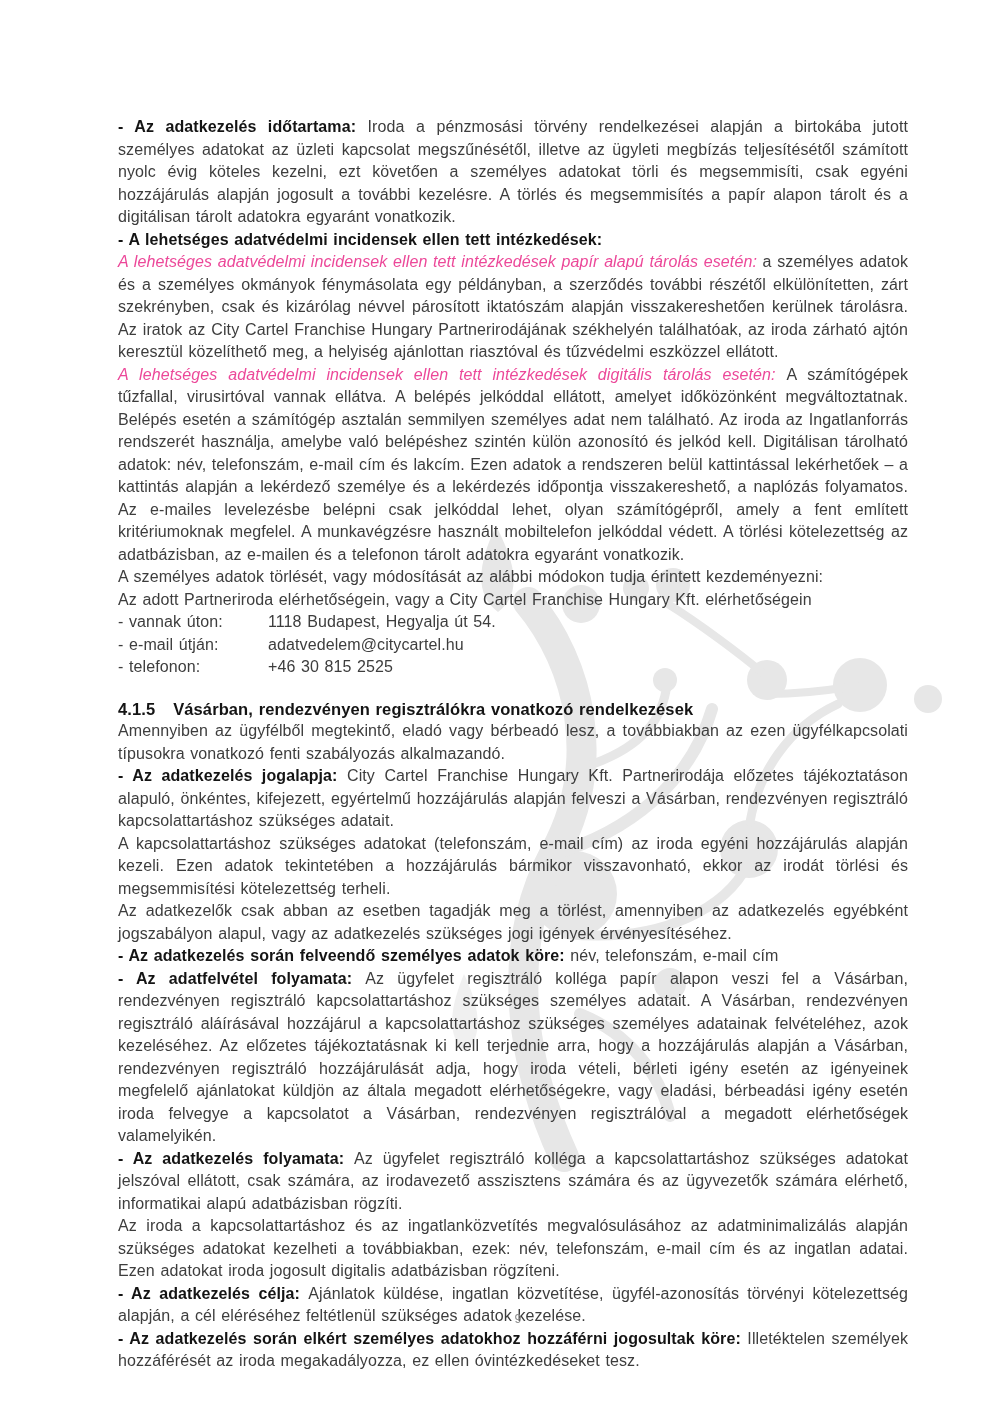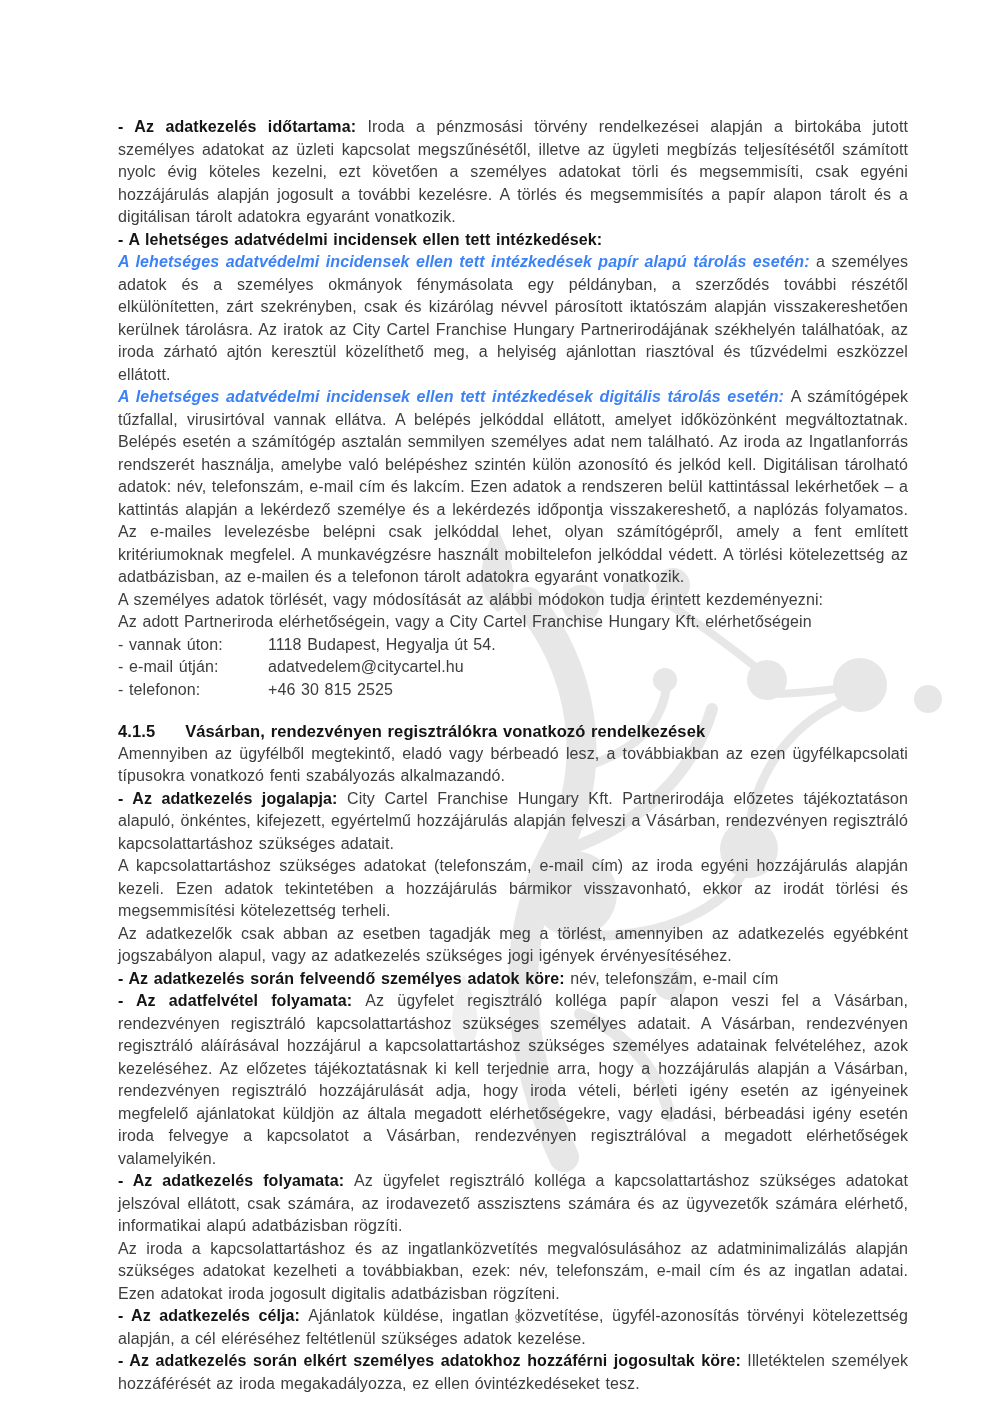--- a/index.html
+++ b/index.html
@@ -26,27 +26,27 @@
     width: 790px;
     z-index: 2;
     font-size: 16px;
     line-height: 22.5px;
     letter-spacing: 0.1px;
     word-spacing: 1px;
     color: #3d3d3d;
   }
   .para { margin: 0; text-align: justify; }
   .seg-bold { font-weight: bold; font-style: normal; color: #141414; }
-  .seg-bold-italic { font-weight: bold; font-style: italic; color: #3b82f6; }
+  .seg-bold-italic { font-weight: normal; font-style: italic; color: #ec4899; }
   .contact-row { display: flex; }
   .contact-label { flex: 0 0 150px; }
   .contact-value { flex: 1 1 auto; }
   .section-heading {
     display: flex;
-    gap: 30px;
+    gap: 18px;
     margin-top: 19px;
     font-weight: bold;
     color: #141414;
     font-size: 16.5px;
   }
   .page-number {
     position: absolute;
     left: 0;
     right: 0;
     top: 1312px;

